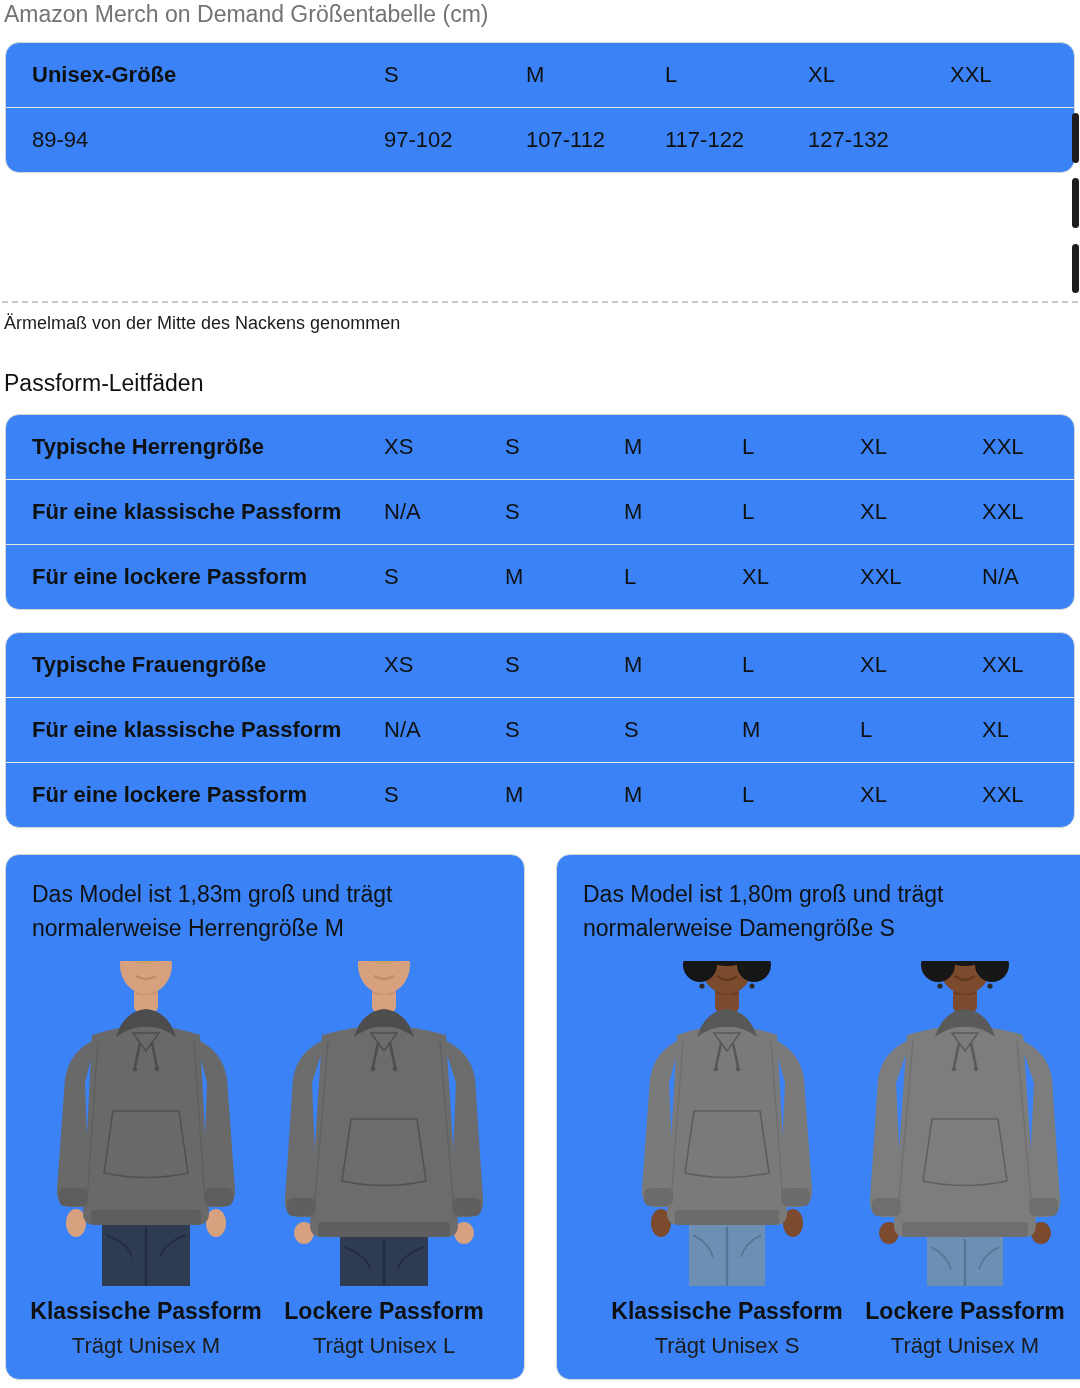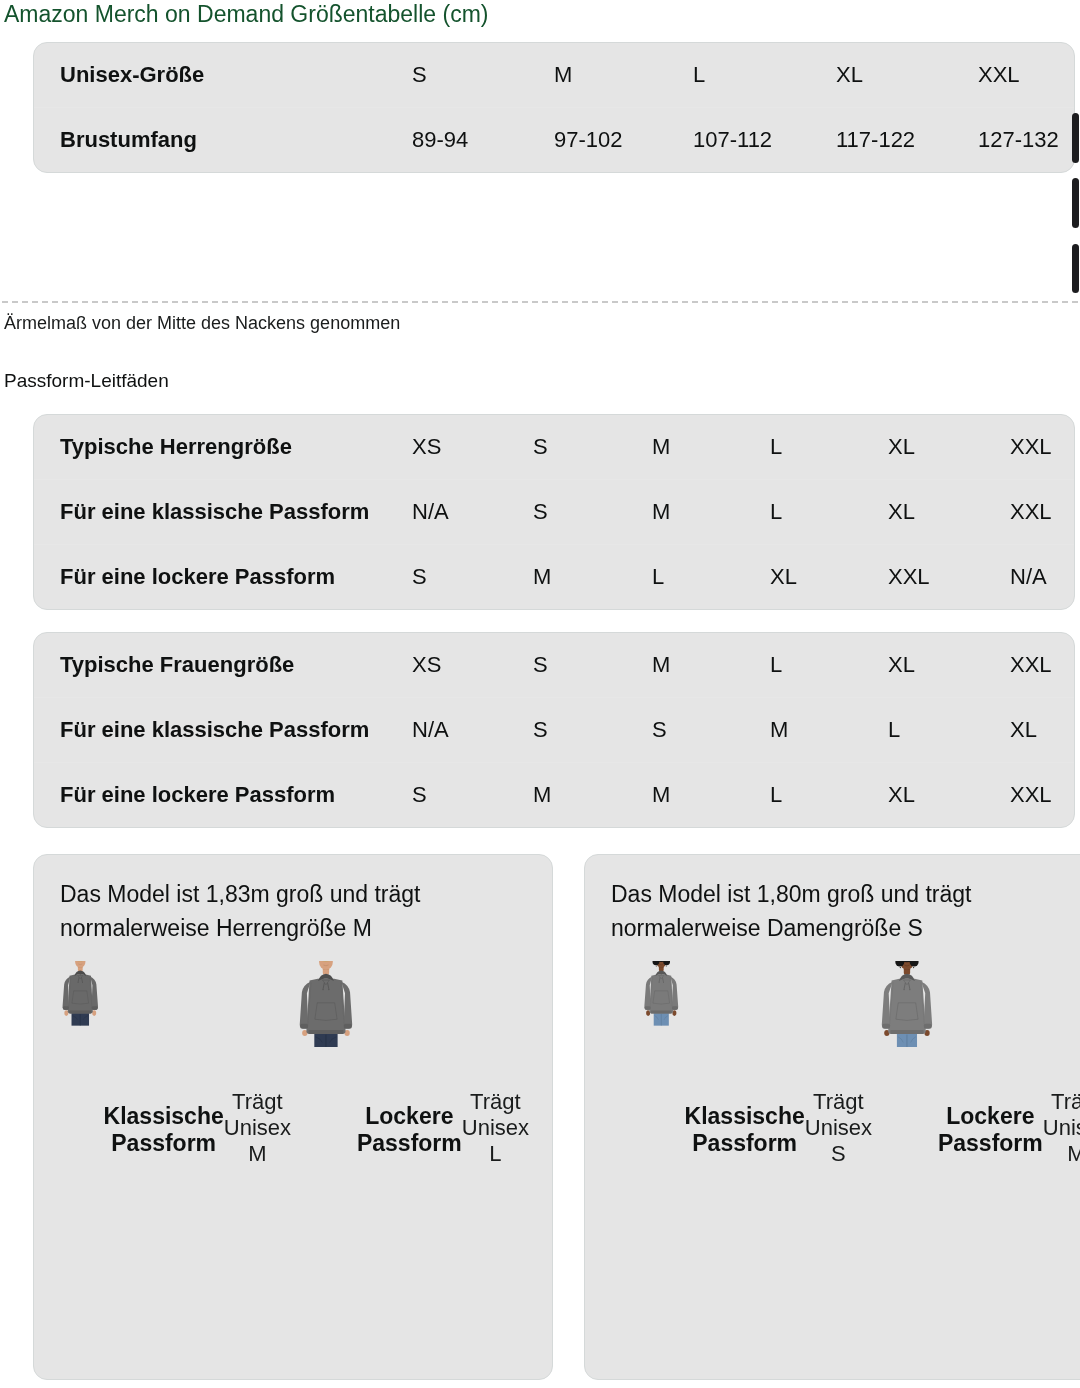--- a/index.html
+++ b/index.html
@@ -1,69 +1,68 @@
 <!DOCTYPE html>
 <html><head>
 <meta charset="utf-8">
 <style>
   html,body{margin:0;padding:0;background:#ffffff;}
   body{width:1080px;height:1388px;position:relative;overflow:hidden;
        font-family:"Liberation Sans",sans-serif;color:#0f1111;}
 
   .abs{position:absolute;}
 
-  .page-title{left:4px;top:0px;font-size:23px;line-height:28px;color:#14532d;}
-
-  .card{border:1.6px solid #d5d9d9;border-radius:14px;background:#e5e5e5;box-sizing:border-box;margin-left:28px;}
+  .page-title{left:4px;top:0px;font-size:23px;line-height:28px;color:#737373;}
+
+  .card{border:1.6px solid #d5d9d9;border-radius:14px;background:#3b82f6;box-sizing:border-box;}
 
   
   .sizetable{left:5px;right:5px;}
   .t-row{display:grid;align-items:center;height:64px;padding:0 0 0 26px;
          border-bottom:1px solid #e7e7e7;font-size:22px;}
   .t-row:last-child{border-bottom:none;}
   .t-label{font-weight:bold;color:#0f1111;}
   .t-val{color:#0f1111;}
   .cols5 .t-row{grid-template-columns:352px 142px 139px 143px 142px auto;}
   .cols6 .t-row{grid-template-columns:352px 121px 119px 118px 118px 122px auto;}
 
   .dashed-divider{left:2px;right:2px;top:301px;border-top:2px dashed #c9c9c9;height:0;}
 
   .note{left:4px;top:313px;font-size:18px;color:#1a1c1c;}
-  .section-heading{left:4px;top:370px;font-size:19px;color:#0f1111;}
+  .section-heading{left:4px;top:370px;font-size:23px;color:#0f1111;}
 
   
   .scrollbar-thumb{width:7px;border-radius:4px;background:#1d1d1f;right:1px;}
 
   
   .model-card{top:854px;height:526px;}
   .model-card .desc{position:absolute;left:26px;top:22px;width:436px;
                     font-size:23px;line-height:34px;color:#0f1111;}
   .figures{position:absolute;left:0;top:106px;width:100%;display:flex;
            justify-content:center;gap:4px;}
-  .figure-col{width:234px;display:flex;align-items:center;}
+  .figure-col{width:234px;display:flex;flex-direction:column;align-items:center;}
   .figure-art{width:234px;height:325px;}
   .cap-fit{margin-top:12px;font-size:23px;font-weight:bold;color:#0f1111;text-align:center;}
   .cap-size{margin-top:8px;font-size:22px;color:#1a1c1c;text-align:center;}
 </style>
 </head>
 <body>
 
 <div class="abs page-title">Amazon Merch on Demand Größentabelle (cm)</div>
 
 <div class="abs card sizetable cols5" style="top:42px;">
     <div class="t-row">
       <span class="t-label">Unisex-Größe</span>
       <span class="t-val">S</span>
       <span class="t-val">M</span>
       <span class="t-val">L</span>
       <span class="t-val">XL</span>
       <span class="t-val">XXL</span>
     </div>
     <div class="t-row">
-      <span class="t-label">Brustumfang</span>
       <span class="t-val">89-94</span>
       <span class="t-val">97-102</span>
       <span class="t-val">107-112</span>
       <span class="t-val">117-122</span>
       <span class="t-val">127-132</span>
     </div>
   </div>
 
 <div class="abs scrollbar-thumb" style="top:113px;height:50px;"></div>
 <div class="abs scrollbar-thumb" style="top:178px;height:50px;"></div>

